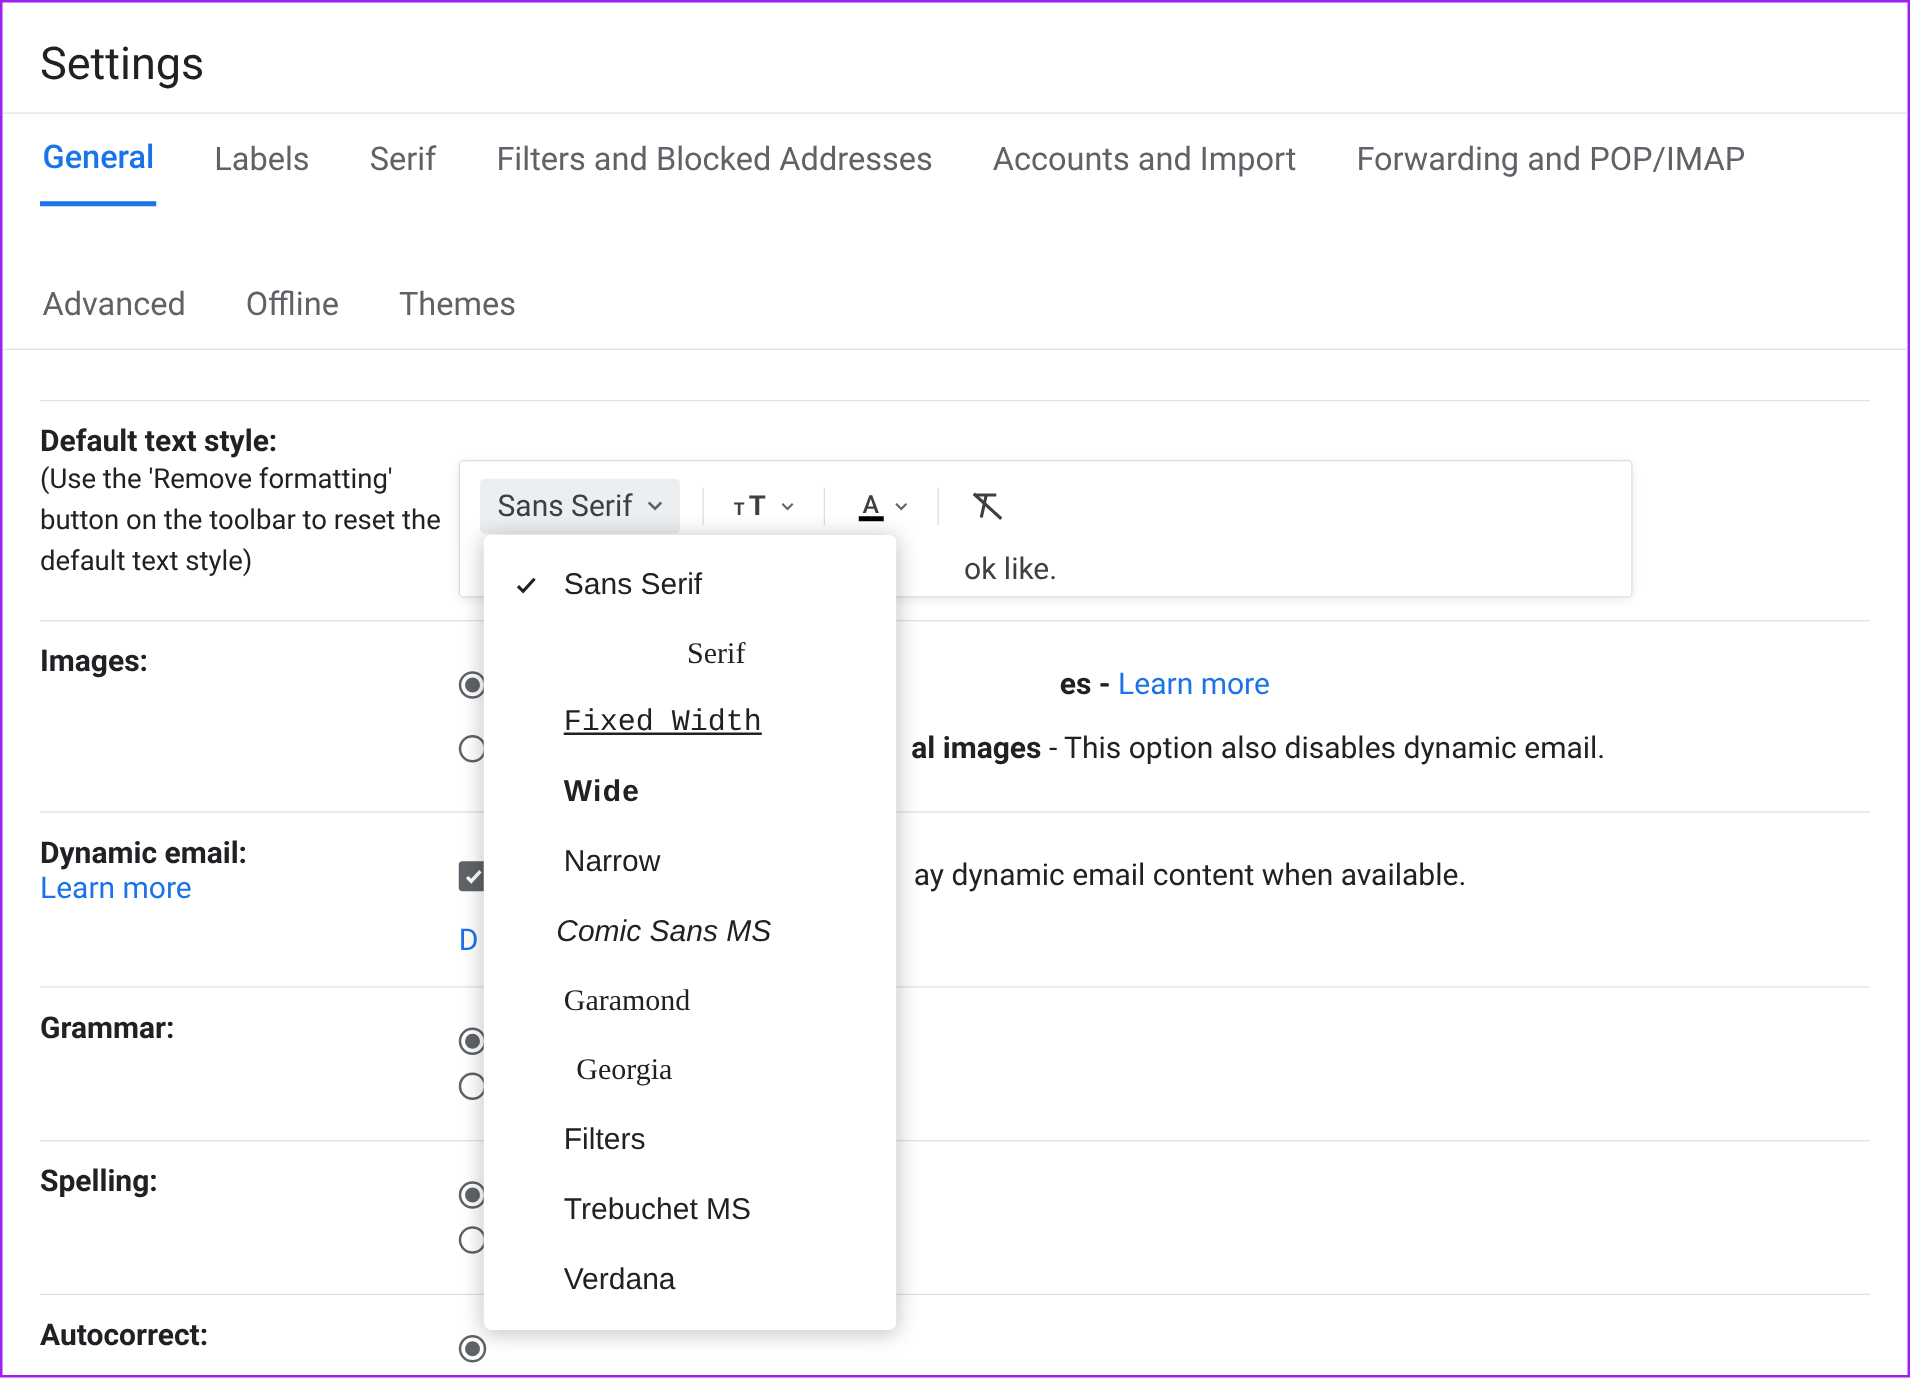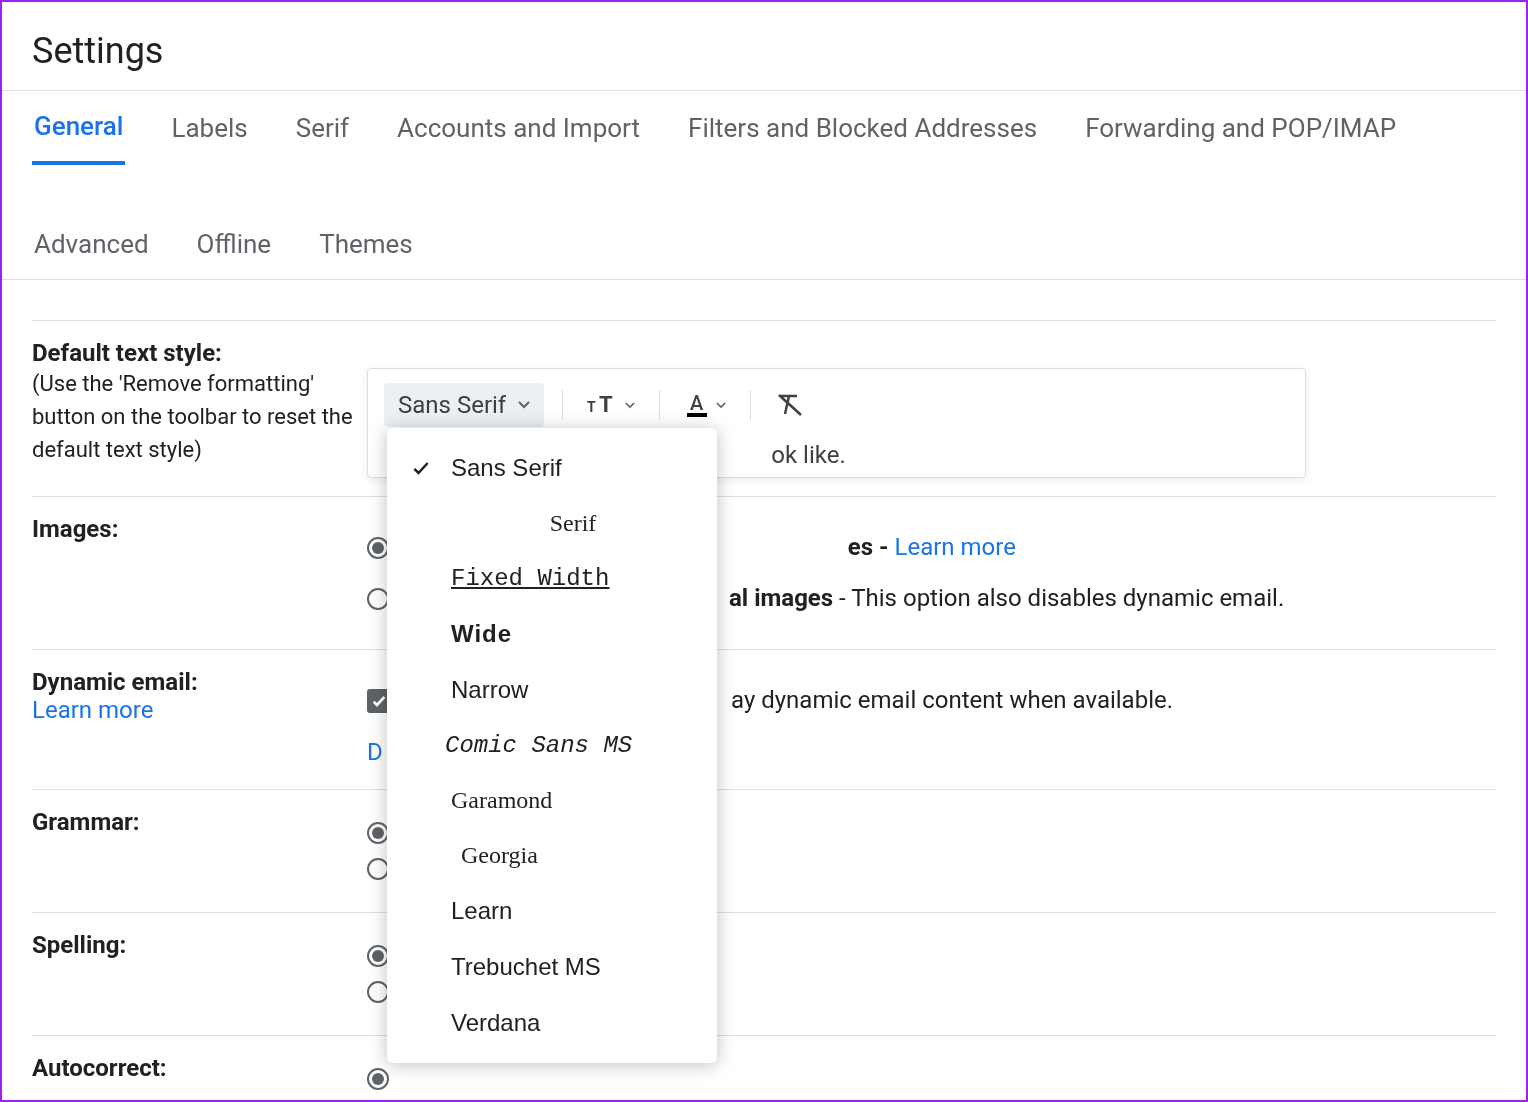--- a/index.html
+++ b/index.html
@@ -135,41 +135,41 @@
   font-size: 24px;
   cursor: pointer;
   gap: 18px;
 }
 .dropdown-item .check { width: 24px; display: flex; justify-content: center; }
 .ff-sans { font-family: Arial, sans-serif; }
 .ff-serif { font-family: 'Times New Roman', serif; justify-content: center; }
 .ff-fixed { font-family: 'Courier New', monospace; text-decoration: underline; }
 .ff-wide { font-family: Arial, sans-serif; font-weight: 900; letter-spacing: 1px; }
 .ff-narrow { font-family: 'Arial Narrow', Arial, sans-serif; }
-.ff-comic { font-family: Liberation Mono, monospace; font-style: italic; padding-left: 16px; }
+.ff-comic { font-family: Liberation Sans, sans-serif; font-style: italic; padding-left: 16px; }
 .ff-garamond { font-family: Garamond, 'Times New Roman', serif; }
 .ff-georgia { font-family: Georgia, serif; padding-left: 32px; }
 .ff-tahoma { font-family: Tahoma, sans-serif; }
 .ff-trebuchet { font-family: 'Trebuchet MS', sans-serif; }
 .ff-verdana { font-family: Verdana, sans-serif; }
 </style>
 </head>
 <body>
 
 <div class="header">
   <h1 class="page-title">Settings</h1>
 </div>
 
 <div class="tabs-container">
   <div class="tabs-row" id="tabs-row">
       <div class="tab active">General</div>
       <div class="tab">Labels</div>
       <div class="tab">Serif</div>
+      <div class="tab">Filters and Blocked Addresses</div>
       <div class="tab">Accounts and Import</div>
-      <div class="tab">Filters and Blocked Addresses</div>
       <div class="tab">Forwarding and POP/IMAP</div>
       <div class="tab">Advanced</div>
       <div class="tab">Offline</div>
       <div class="tab">Themes</div>
     </div>
 </div>
 
 <div class="content">
 
   <div class="setting-row first" style="border-bottom:1px solid #e0e0e0; padding-bottom:30px;">
@@ -322,21 +322,21 @@
       <div class="dropdown-item ff-garamond">
         <span class="check"></span>
         <span>Garamond</span>
       </div>
       <div class="dropdown-item ff-georgia">
         <span class="check"></span>
         <span>Georgia</span>
       </div>
       <div class="dropdown-item ff-tahoma">
         <span class="check"></span>
-        <span>Learn</span>
+        <span>Filters</span>
       </div>
       <div class="dropdown-item ff-trebuchet">
         <span class="check"></span>
         <span>Trebuchet MS</span>
       </div>
       <div class="dropdown-item ff-verdana">
         <span class="check"></span>
         <span>Verdana</span>
       </div>
     </div>

